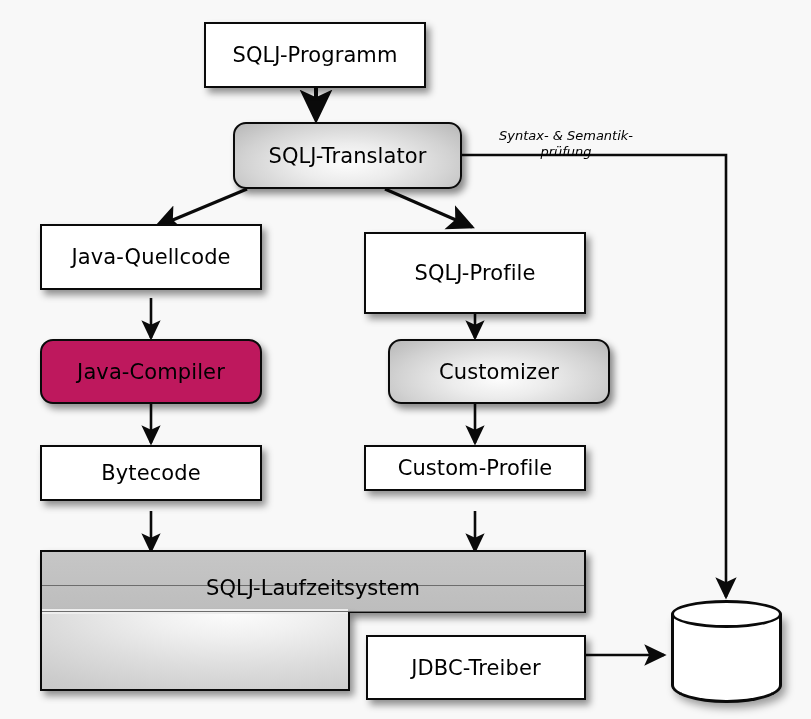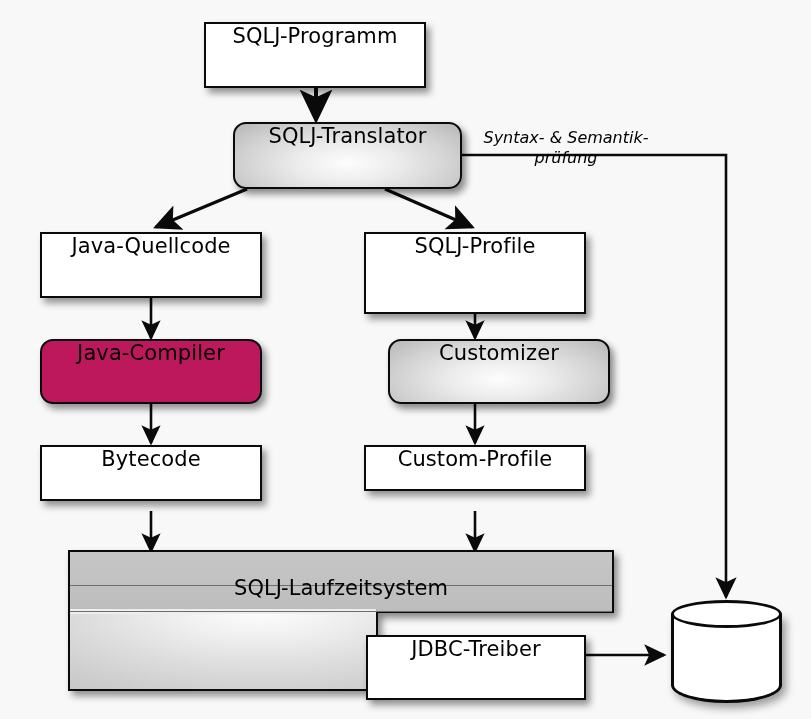--- a/index.html
+++ b/index.html
@@ -18,20 +18,21 @@
   #svg-layer {
     position: absolute;
     left: 0; top: 0;
     width: 811px;
     height: 719px;
   }
   .node {
     position: absolute;
     box-sizing: border-box;
     display: flex;
+    align-items: center;
     justify-content: center;
     border: 2px solid #0a0a0a;
     color: #000;
     font-size: 21px;
     letter-spacing: 0.1px;
     text-align: center;
     z-index: 3;
   }
   .plain {
     background: #ffffff;
@@ -47,21 +48,20 @@
     background: radial-gradient(ellipse 80% 110% at 50% 62%,
         #fdfdfd 0%, #ececec 28%, #d2d2d2 58%, #b9b9b9 82%, #ababab 100%);
     box-shadow: 4px 5px 7px rgba(0,0,0,0.45);
     margin-left: 28px;
   }
 
   
   #runtime-system {
     position: absolute;
     z-index: 2;
-    margin-left: 28px;
   }
   .rt-top {
     position: absolute;
     left: 0; top: 0;
     width: 546px;
     height: 63px;
     box-sizing: border-box;
     border: 2px solid #0a0a0a;
     background: linear-gradient(180deg, #c6c6c6 0%, #c2c2c2 45%, #bdbdbd 100%);
     box-shadow: 4px 5px 7px rgba(0,0,0,0.45);
@@ -128,21 +128,21 @@
     height: 28px;
     box-sizing: border-box;
     border: 3px solid #0a0a0a;
     border-radius: 50%;
     background: #ffffff;
   }
 
   .annot {
     position: absolute;
     font-style: italic;
-    font-size: 16px;
+    font-size: 13px;
     line-height: 1.22;
     color: #000;
     text-align: center;
     z-index: 4;
   }
 </style>
 </head>
 <body>
 
 <div id="canvas">
@@ -189,21 +189,21 @@
 
   <div class="node shaded" style="left:205px; top:122px; width:229px; height:67px;">
     <span>SQLJ-Translator</span>
   </div>
 
   <div class="annot" style="left:452px; top:128px; width:228px;">
     <div>Syntax- &amp; Semantik-</div>
     <div>prüfung</div>
   </div>
 
-  <div class="node plain" style="left:40px; top:232px; width:222px; height:66px;">
+  <div class="node plain" style="left:40px; top:224px; width:222px; height:66px;">
     <span>Java-Quellcode</span>
   </div>
 
   <div class="node plain" style="left:364px; top:232px; width:222px; height:82px;">
     <span>SQLJ-Profile</span>
   </div>
 
   <div class="node rounded" style="left:40px; top:339px; width:222px; height:65px;">
     <span>Java-Compiler</span>
   </div>

